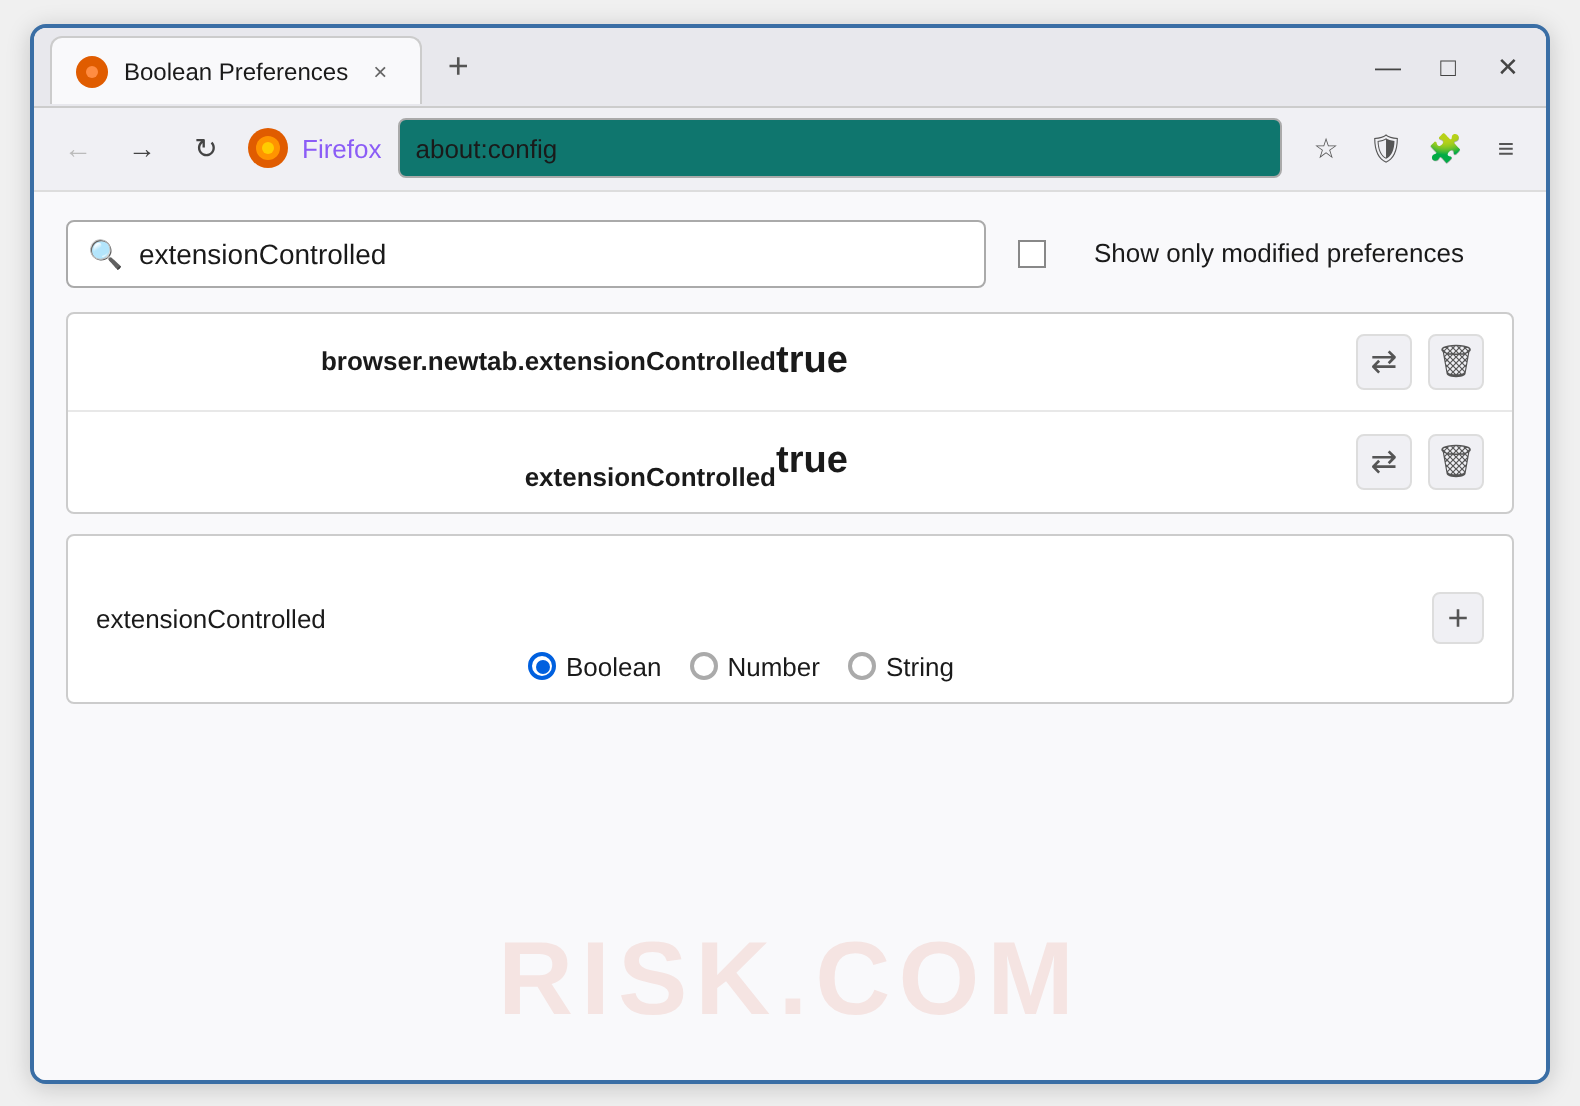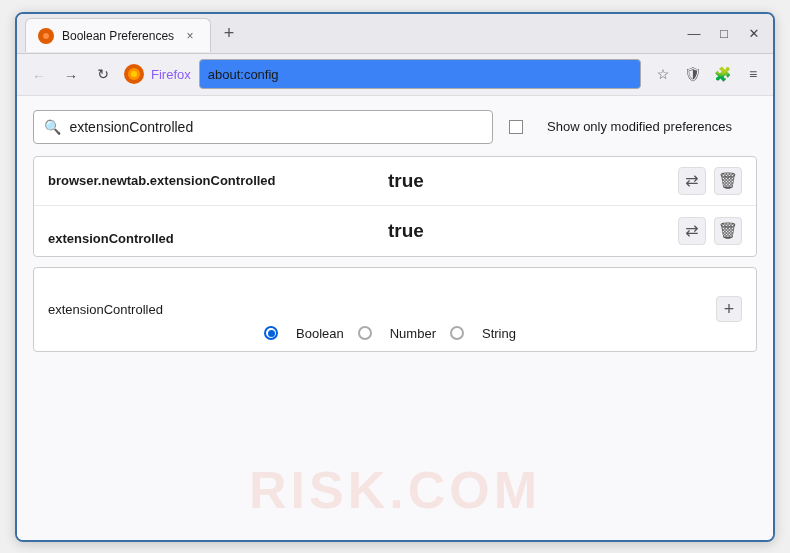--- a/index.html
+++ b/index.html
@@ -147,21 +147,21 @@
       width: 22px;
       height: 22px;
       margin: 0 2px;
       flex-shrink: 0;
     }
 
     .address-bar {
       flex: 1;
       display: flex;
       align-items: center;
-      background: #3b82f6;
+      background: #0f766e;
       border: 1px solid #aaa;
       border-radius: 4px;
       padding: 4px 8px;
       gap: 6px;
       height: 30px;
     }
 
     .address-text {
       font-size: 13px;
       color: #1a1a1a;
@@ -283,20 +283,21 @@
 
     .result-row:last-child {
       border-bottom: none;
     }
 
     .pref-name {
       font-size: 13px;
       font-weight: 700;
       color: #1a1a1a;
       flex: 0 0 340px;
+      text-align: right;
     }
 
     .pref-value {
       font-size: 19px;
       font-weight: 700;
       color: #1a1a1a;
       flex: 1;
     }
 
     .row-actions {
@@ -338,21 +339,21 @@
 
     .radio-group {
       display: flex;
       align-items: center;
       gap: 14px;
     }
 
     .radio-option {
       display: flex;
       align-items: center;
-      gap: 18px;
+      gap: 5px;
       cursor: pointer;
       margin-top: 48px;
     }
 
     .radio-circle {
       width: 14px;
       height: 14px;
       border-radius: 50%;
       border: 2px solid #aaa;
       display: flex;

